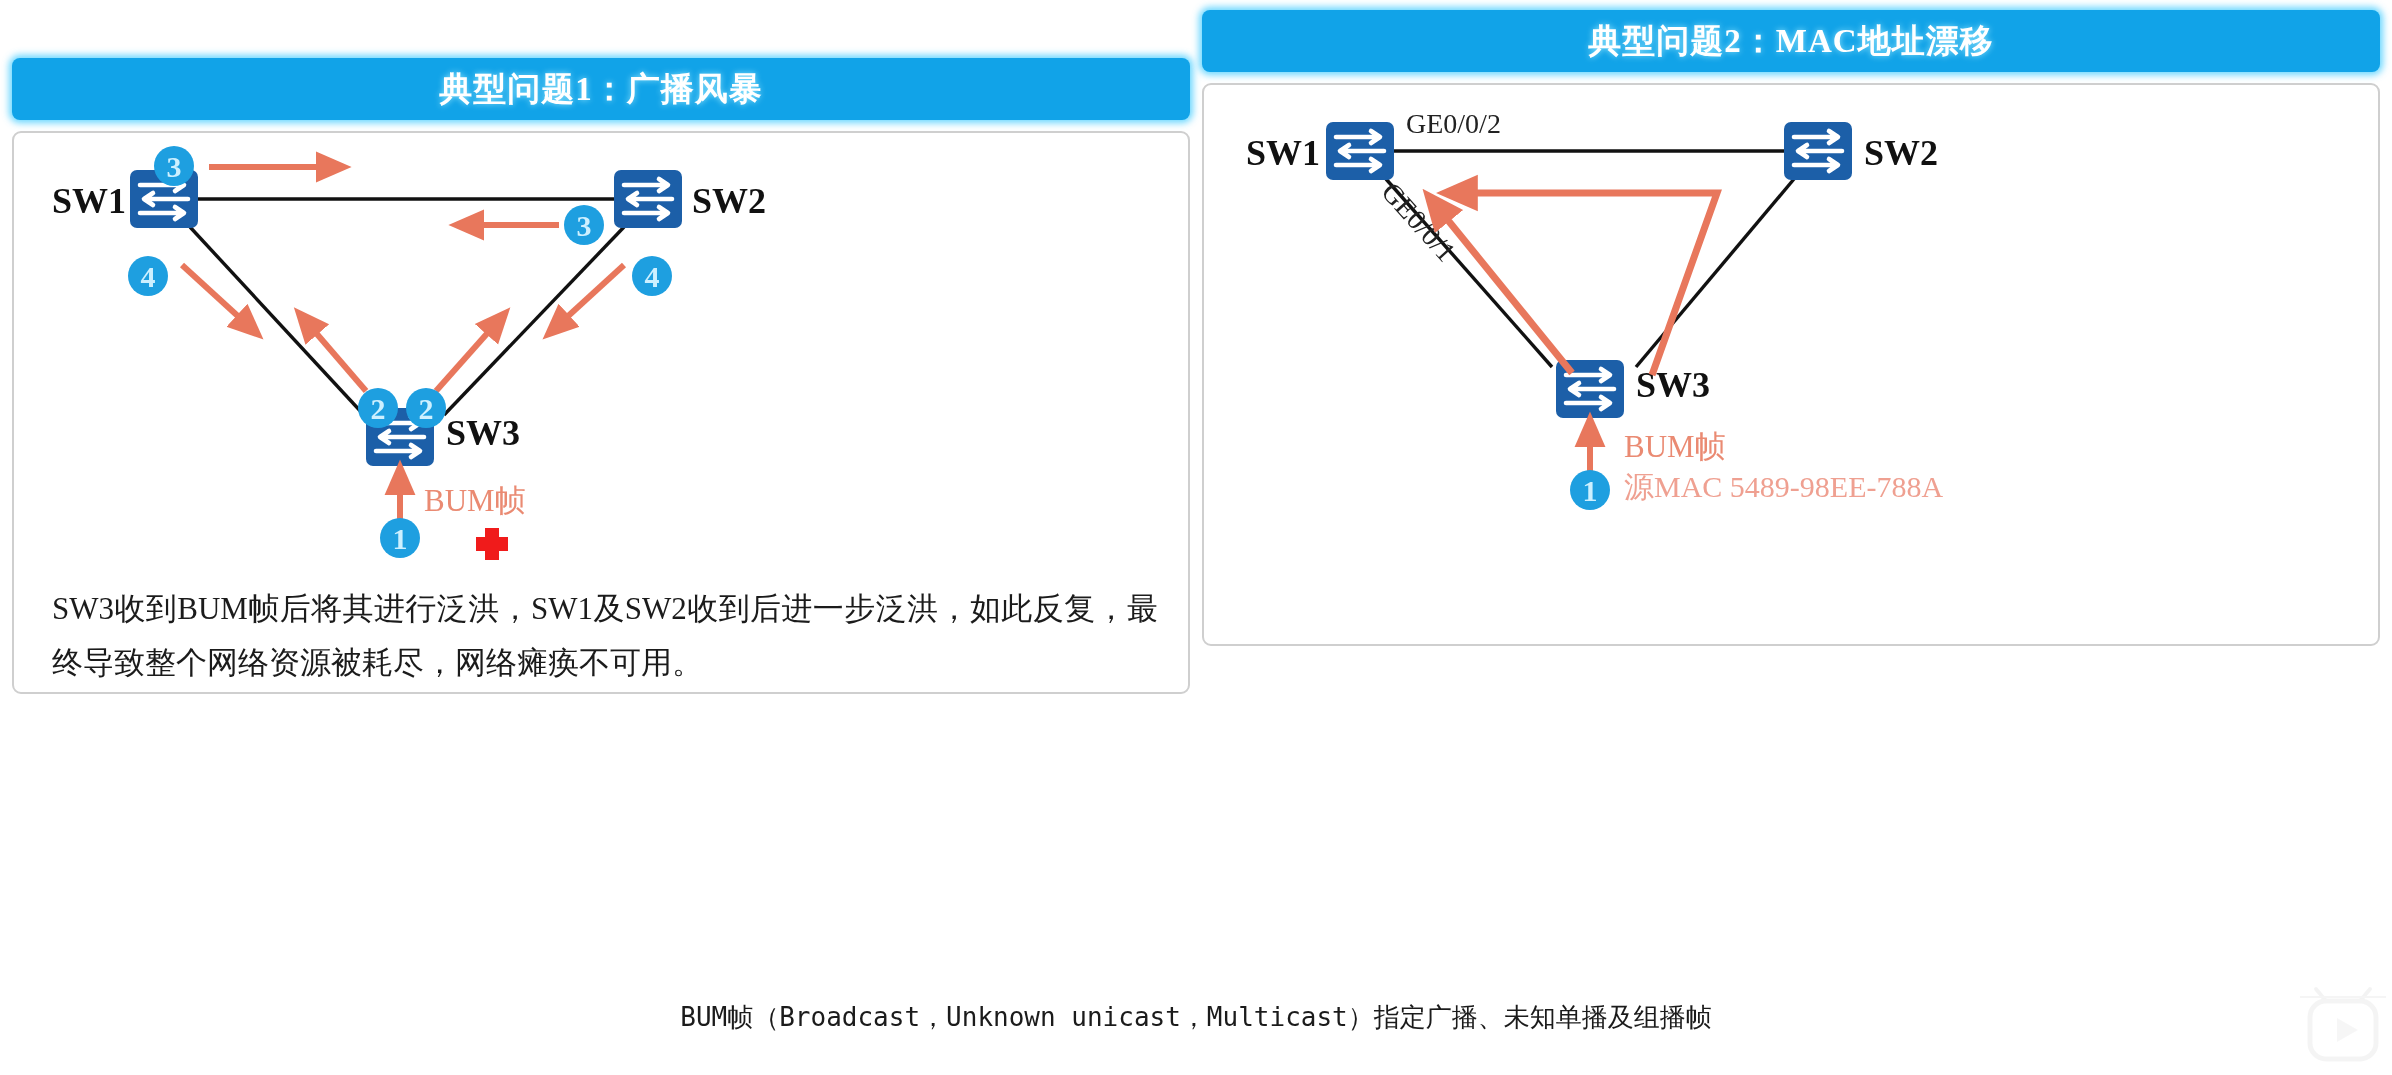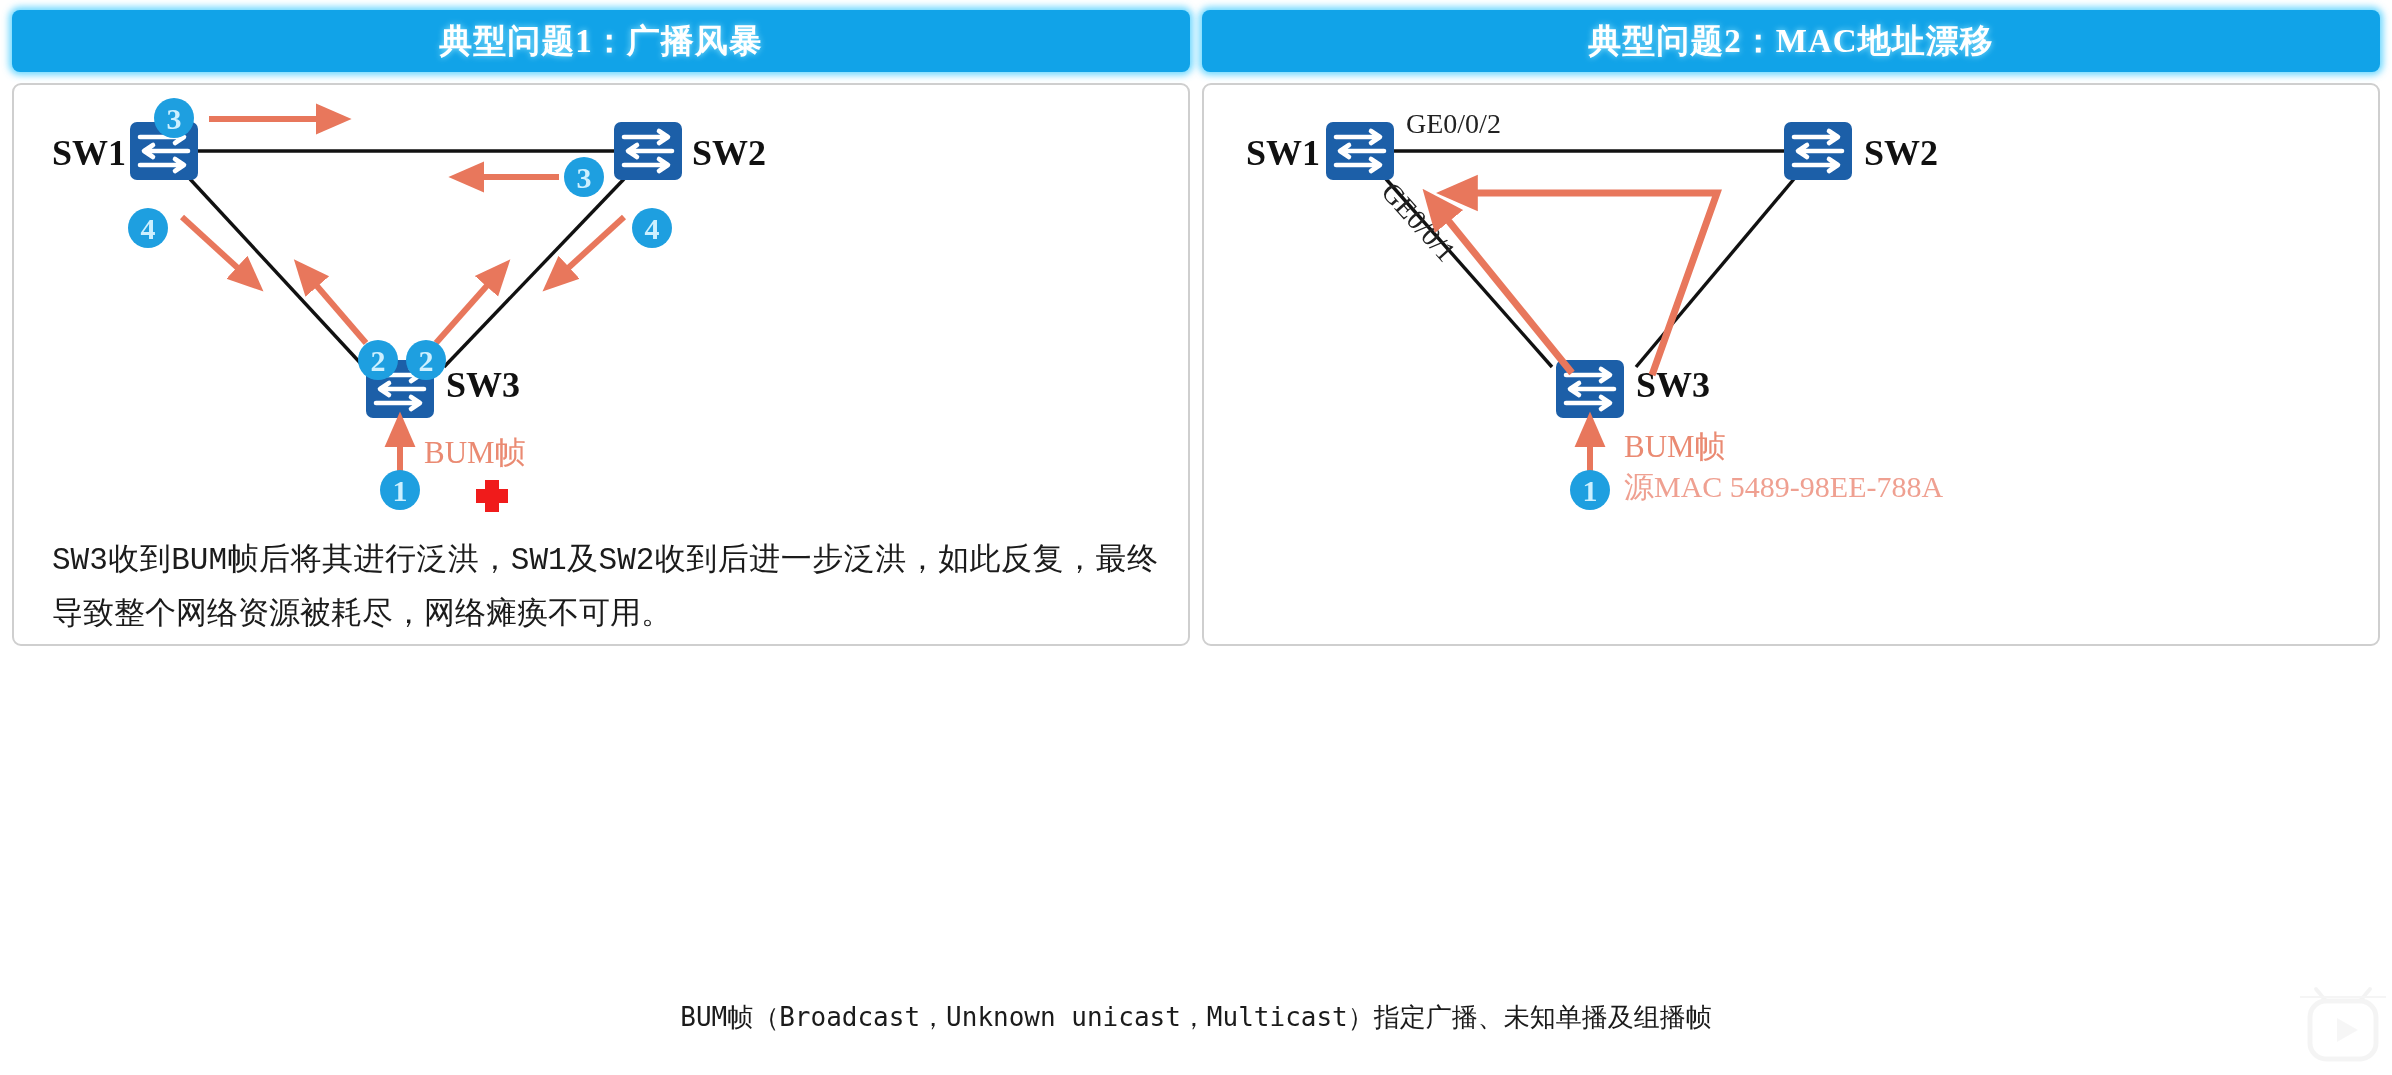--- a/index.html
+++ b/index.html
@@ -7,21 +7,21 @@
     width:2392px;height:1075px;
     background:#ffffff;
     font-family:"Liberation Serif", serif;
     overflow:hidden;
     position:relative;
   }
   .wrap{position:absolute;inset:0;}
 
   
   .col{position:absolute;top:0;width:1178px;height:1000px;}
-  .col.left{left:12px;}
+  .col.left{left:12px;margin-top:48px;}
   .col.right{left:1202px;}
 
   
   .hdr{
     position:absolute;left:0;top:10px;width:100%;height:62px;
     background:#11a3e8;
     border-radius:8px;
     box-shadow:0 0 7px 3px rgba(70,205,255,.80);
     display:flex;align-items:center;justify-content:center;
   }
@@ -46,21 +46,21 @@
   .diagram{position:absolute;left:0;top:0;width:100%;height:430px;}
   .diagram svg{position:absolute;left:0;top:0;width:100%;height:100%;}
 
   
   .desc{
     position:absolute;left:38px;right:30px;top:418px;
     font-size:31px;
     line-height:54px;
     color:#1b1b1b;
     text-align:justify;
-    font-family:Liberation Mono, monospace;
+    font-family:Liberation Serif, serif;
   }
 
   
   .footer{
     position:absolute;left:0;top:1000px;width:2392px;
     text-align:center;
     font-family:"DejaVu Sans Mono", monospace;
     font-size:26px;
     color:#1b1b1b;
     letter-spacing:0px;

